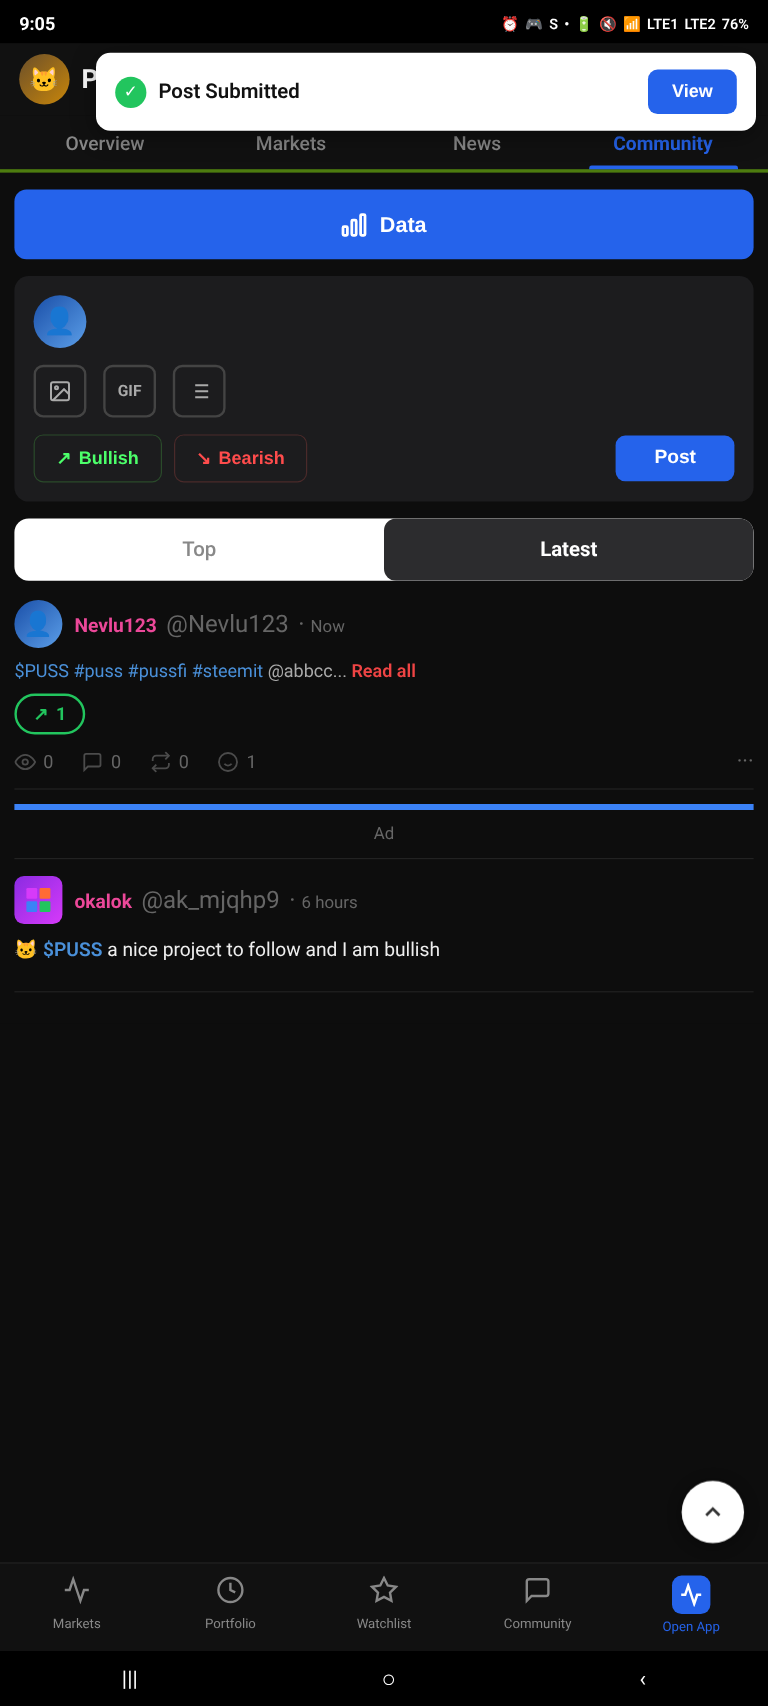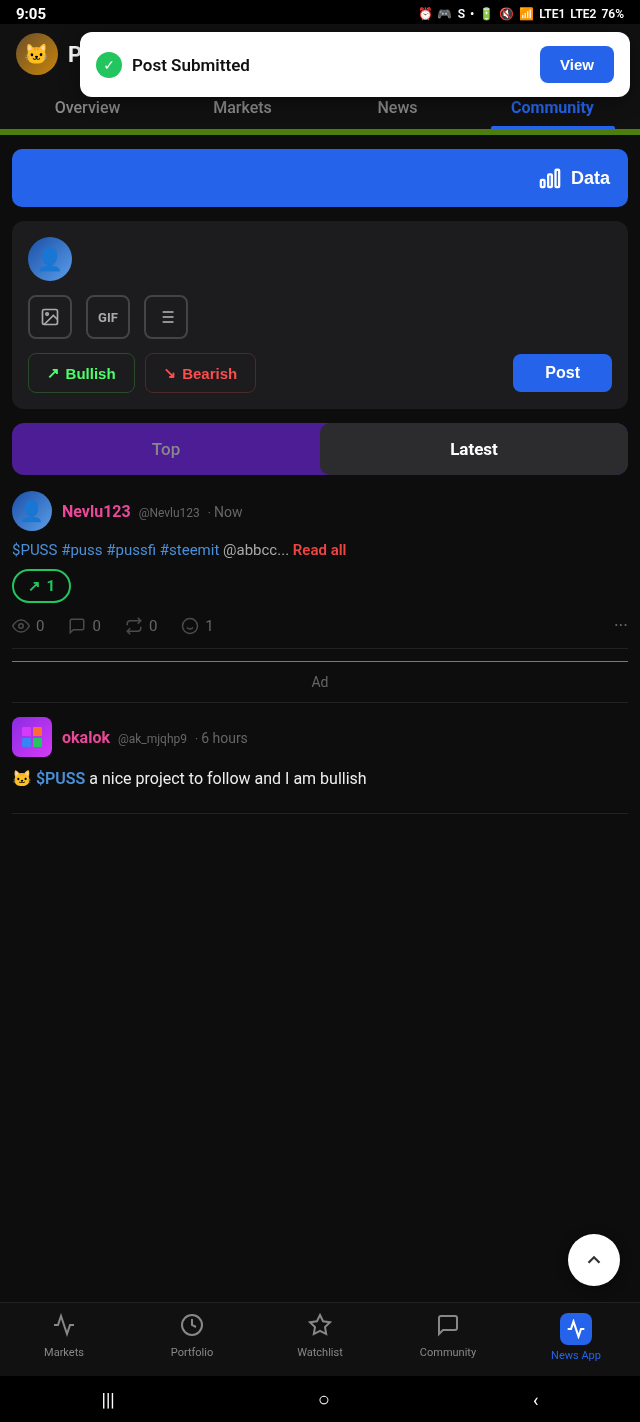--- a/index.html
+++ b/index.html
@@ -15,21 +15,21 @@
 
     
     .status-bar {
       display: flex;
       justify-content: space-between;
       align-items: center;
       padding: 8px 16px 4px;
       font-size: 14px;
       font-weight: 600;
       background: #000;
-      height: 24px;
+      height: 36px;
     }
     .status-time { color: #fff; font-size: 15px; font-weight: 700; }
     .status-icons { display: flex; align-items: center; gap: 5px; color: #fff; font-size: 12px; }
 
     
     .header {
       background: #111;
       display: flex;
       align-items: center;
       justify-content: space-between;
@@ -86,21 +86,21 @@
       padding: 10px 20px;
       font-size: 15px;
       font-weight: 600;
       cursor: pointer;
     }
 
     
     .nav-tabs {
       background: #111;
       display: flex;
-      border-bottom: 6px solid #4d7c0f;
+      border-bottom: 3px solid #4d7c0f;
       padding: 0 10px;
     }
     .nav-tab {
       flex: 1;
       text-align: center;
       padding: 14px 0 12px;
       font-size: 16px;
       font-weight: 500;
       color: #888;
       cursor: pointer;
@@ -126,21 +126,21 @@
     .data-btn {
       width: 100%;
       background: #2563eb;
       color: #fff;
       border: none;
       border-radius: 10px;
       padding: 18px;
       font-size: 18px;
       font-weight: 600;
       cursor: pointer;
-      display: flex; align-items: center; justify-content: flex-end; gap: 10px;
+      display: flex; align-items: center; justify-content: center; gap: 10px;
       margin-bottom: 14px;
     }
 
     
     .composer {
       background: #1c1c1e;
       border-radius: 12px;
       padding: 16px;
       margin-bottom: 14px;
     }
@@ -181,21 +181,21 @@
       border: none;
       border-radius: 8px;
       padding: 10px 32px;
       font-size: 16px;
       font-weight: 700;
       cursor: pointer;
     }
 
     
     .feed-toggle {
-      background: #4c1d95;
+      background: #ffffff;
       border-radius: 12px;
       display: flex;
       margin-bottom: 16px;
       overflow: hidden;
     }
     .feed-toggle-btn {
       flex: 1;
       text-align: center;
       padding: 16px;
       font-size: 17px;
@@ -213,21 +213,21 @@
     
     .post-card { padding: 0 0 12px; border-bottom: 1px solid #222; margin-bottom: 12px; }
     .post-header { display: flex; align-items: center; gap: 10px; margin-bottom: 10px; }
     .post-avatar {
       width: 40px; height: 40px; border-radius: 50%;
       background: linear-gradient(135deg, #1a4fa8, #5b9ee8);
       display: flex; align-items: center; justify-content: center;
       font-size: 20px; flex-shrink: 0;
     }
     .post-user { font-size: 16px; font-weight: 700; color: #ec4899; }
-    .post-handle { font-size: 12px; color: #666; margin-left: 4px; }
+    .post-handle { font-size: 20px; color: #666; margin-left: 4px; }
     .post-time { font-size: 14px; color: #666; }
     .post-content { font-size: 16px; line-height: 1.5; margin-bottom: 10px; color: #eee; }
     .post-content .ticker { color: #4a90d9; font-weight: 600; }
     .post-tags { font-size: 15px; color: #4a90d9; margin-bottom: 10px; }
     .post-tags .handle { color: #aaa; }
     .read-all { color: #ef4444; font-weight: 600; cursor: pointer; }
 
     .sentiment-tag {
       display: inline-flex; align-items: center; gap: 6px;
       background: transparent;
@@ -239,21 +239,21 @@
       color: #22c55e;
       margin-bottom: 12px;
     }
 
     .post-stats { display: flex; align-items: center; gap: 24px; color: #666; font-size: 15px; }
     .stat-item { display: flex; align-items: center; gap: 6px; cursor: pointer; }
     .stat-item svg { opacity: 0.7; }
     .more-btn { margin-left: auto; cursor: pointer; font-size: 18px; color: #666; }
 
     
-    .ad-label { text-align: center; color: #666; font-size: 14px; padding: 12px 0; border-top: 1px solid #3b82f6; border-bottom: 1px solid #222; margin-bottom: 14px; }
+    .ad-label { text-align: center; color: #666; font-size: 14px; padding: 12px 0; border-top: 5px solid #3b82f6; border-bottom: 1px solid #222; margin-bottom: 14px; }
 
     
     .post2-avatar {
       width: 40px; height: 40px; border-radius: 8px;
       background: linear-gradient(135deg, #8b2be2, #d63af9);
       display: flex; align-items: center; justify-content: center;
       font-size: 18px; flex-shrink: 0;
     }
 
     
@@ -539,21 +539,21 @@
       </svg>
     </span>
     <span class="bottom-nav-label">Community</span>
   </div>
   <div class="bottom-nav-item active">
     <div class="open-app-icon">
       <svg width="20" height="20" viewBox="0 0 24 24" fill="none" stroke="#fff" stroke-width="2.5">
         <path d="M22 12h-4l-3 9L9 3l-3 9H2"></path>
       </svg>
     </div>
-    <span class="bottom-nav-label" style="color:#2563eb;">News App</span>
+    <span class="bottom-nav-label" style="color:#2563eb;">Open App</span>
   </div>
 </div>
 
 <div class="system-nav" style="position:fixed;bottom:0;left:0;width:640px;background:#000;display:flex;justify-content:space-around;align-items:center;padding:10px 0;height:46px;margin-bottom:0;">
   
 </div>
 
 <div style="height: 120px;"></div>
 
 <div style="position:fixed;bottom:0;left:0;width:640px;background:#000;display:flex;justify-content:space-around;align-items:center;padding:8px 0;height:46px;z-index:200;">

